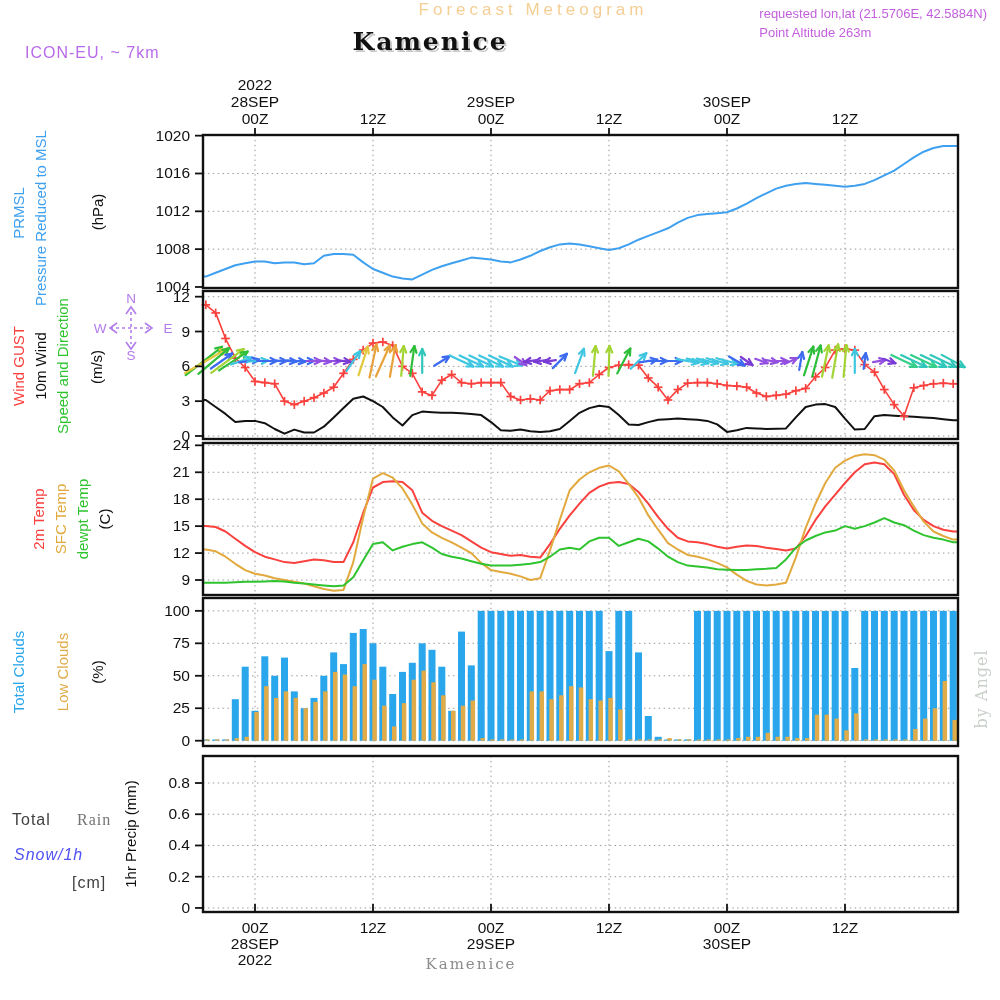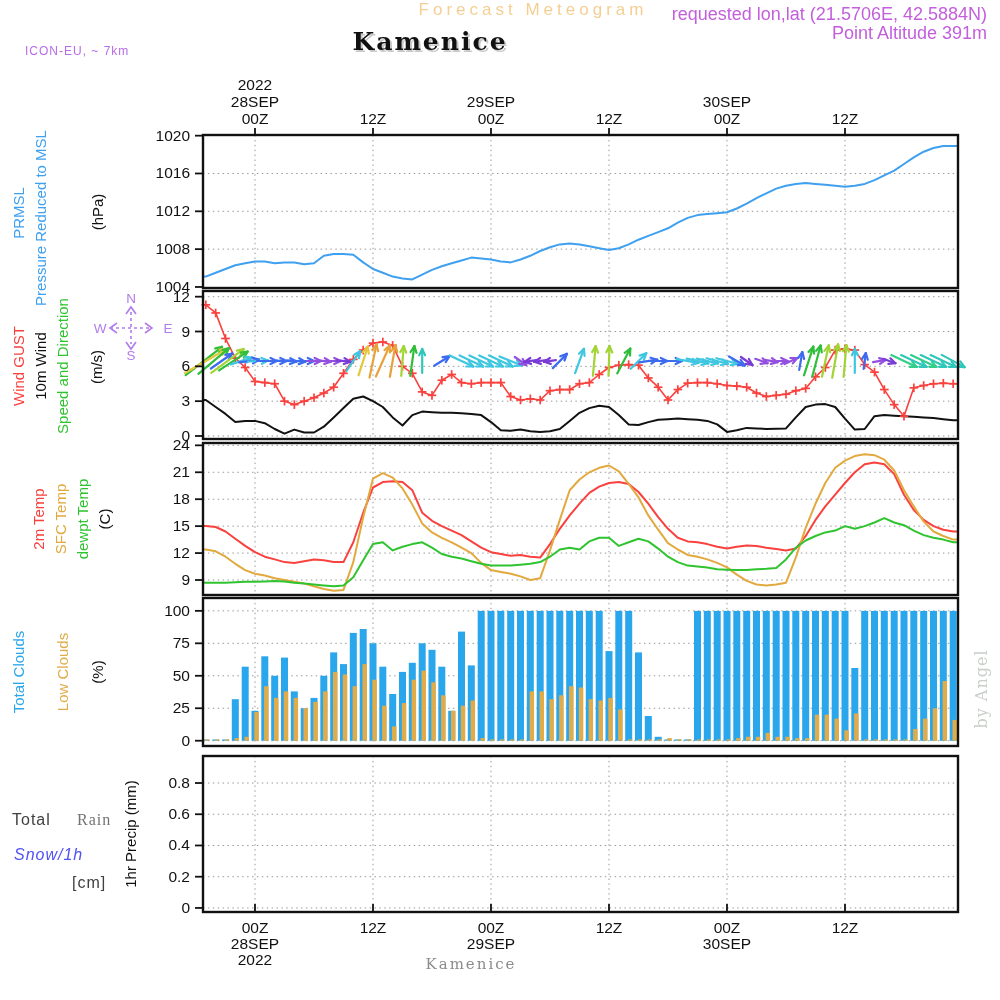--- a/index.html
+++ b/index.html
@@ -5,22 +5,22 @@
   html,body{margin:0;padding:0;background:#fff;}
   #app{position:relative;width:1000px;height:1000px;background:#ffffff;
        font-family:"Liberation Sans",sans-serif;color:#111;overflow:hidden;}
   #plot{position:absolute;left:0;top:0;}
   .abs{position:absolute;white-space:nowrap;}
   .rot{position:absolute;white-space:nowrap;transform:translate(-50%,-50%) rotate(-90deg);}
   .ctr{transform:translate(-50%,-50%);}
   .title{font-family:"DejaVu Serif","Liberation Serif",serif;font-weight:bold;
          font-size:25px;letter-spacing:2px;text-shadow:2px 2px 0 #c9c9c9;}
   .supertitle{font-size:17px;letter-spacing:4px;}
-  .model{font-size:12px;letter-spacing:1px;}
-  .hdrblock{font-size:18px;text-align:right;line-height:18.5px;}
+  .model{font-size:16px;letter-spacing:1px;}
+  .hdrblock{font-size:13px;line-height:18.5px;}
   .plabel{font-size:15px;}
   .hlabel{font-size:16px;letter-spacing:1px;}
   .footer{font-family:"DejaVu Serif","Liberation Serif",serif;font-size:15px;letter-spacing:2px;}
   .wm{font-family:"DejaVu Serif","Liberation Serif",serif;font-size:16px;letter-spacing:1px;}
 </style>
 </head>
 <body>
 
 <div id="app">
   <svg id="plot" width="1000" height="1000">
@@ -718,21 +718,21 @@
         <text x="844.9979999999999" y="124" text-anchor="middle" font-size="15.5" font-family="Liberation Sans, sans-serif" fill="#111111">12Z</text>
         <text x="844.9979999999999" y="933" text-anchor="middle" font-size="15.5" font-family="Liberation Sans, sans-serif" fill="#111111">12Z</text>
       </g>
     </svg>
 
   <div class="abs ctr supertitle" style="left: 533px; top: 10px; color: rgb(245, 206, 147);">Forecast Meteogram</div>
   <div class="abs ctr title" style="left:430px;top:41px;">Kamenice</div>
   <div class="abs model" style="left: 25px; top: 44px; color: rgb(183, 107, 232);">ICON-EU, ~ 7km</div>
   <div class="abs hdrblock" style="right: 13px; top: 5px; color: rgb(195, 95, 220);">
     <div>requested lon,lat (21.5706E, 42.5884N)</div>
-    <div>Point Altitude 391m</div>
+    <div>Point Altitude 263m</div>
   </div>
 
   <div class="rot plabel" style="left: 18px; top: 213px; color: rgb(63, 160, 240);">PRMSL</div>
   <div class="rot plabel" style="left: 40px; top: 218px; color: rgb(63, 160, 240);">Pressure Reduced to MSL</div>
   <div class="rot plabel" style="left:97px;top:212px;">(hPa)</div>
 
   <div class="rot plabel" style="left: 18px; top: 366px; color: rgb(249, 65, 62);">Wind GUST</div>
   <div class="rot plabel" style="left:40px;top:366px;">10m Wind</div>
   <div class="rot plabel" style="left: 62px; top: 366px; color: rgb(47, 196, 47);">Speed and Direction</div>
   <div class="rot plabel" style="left:96px;top:367px;">(m/s)</div>

